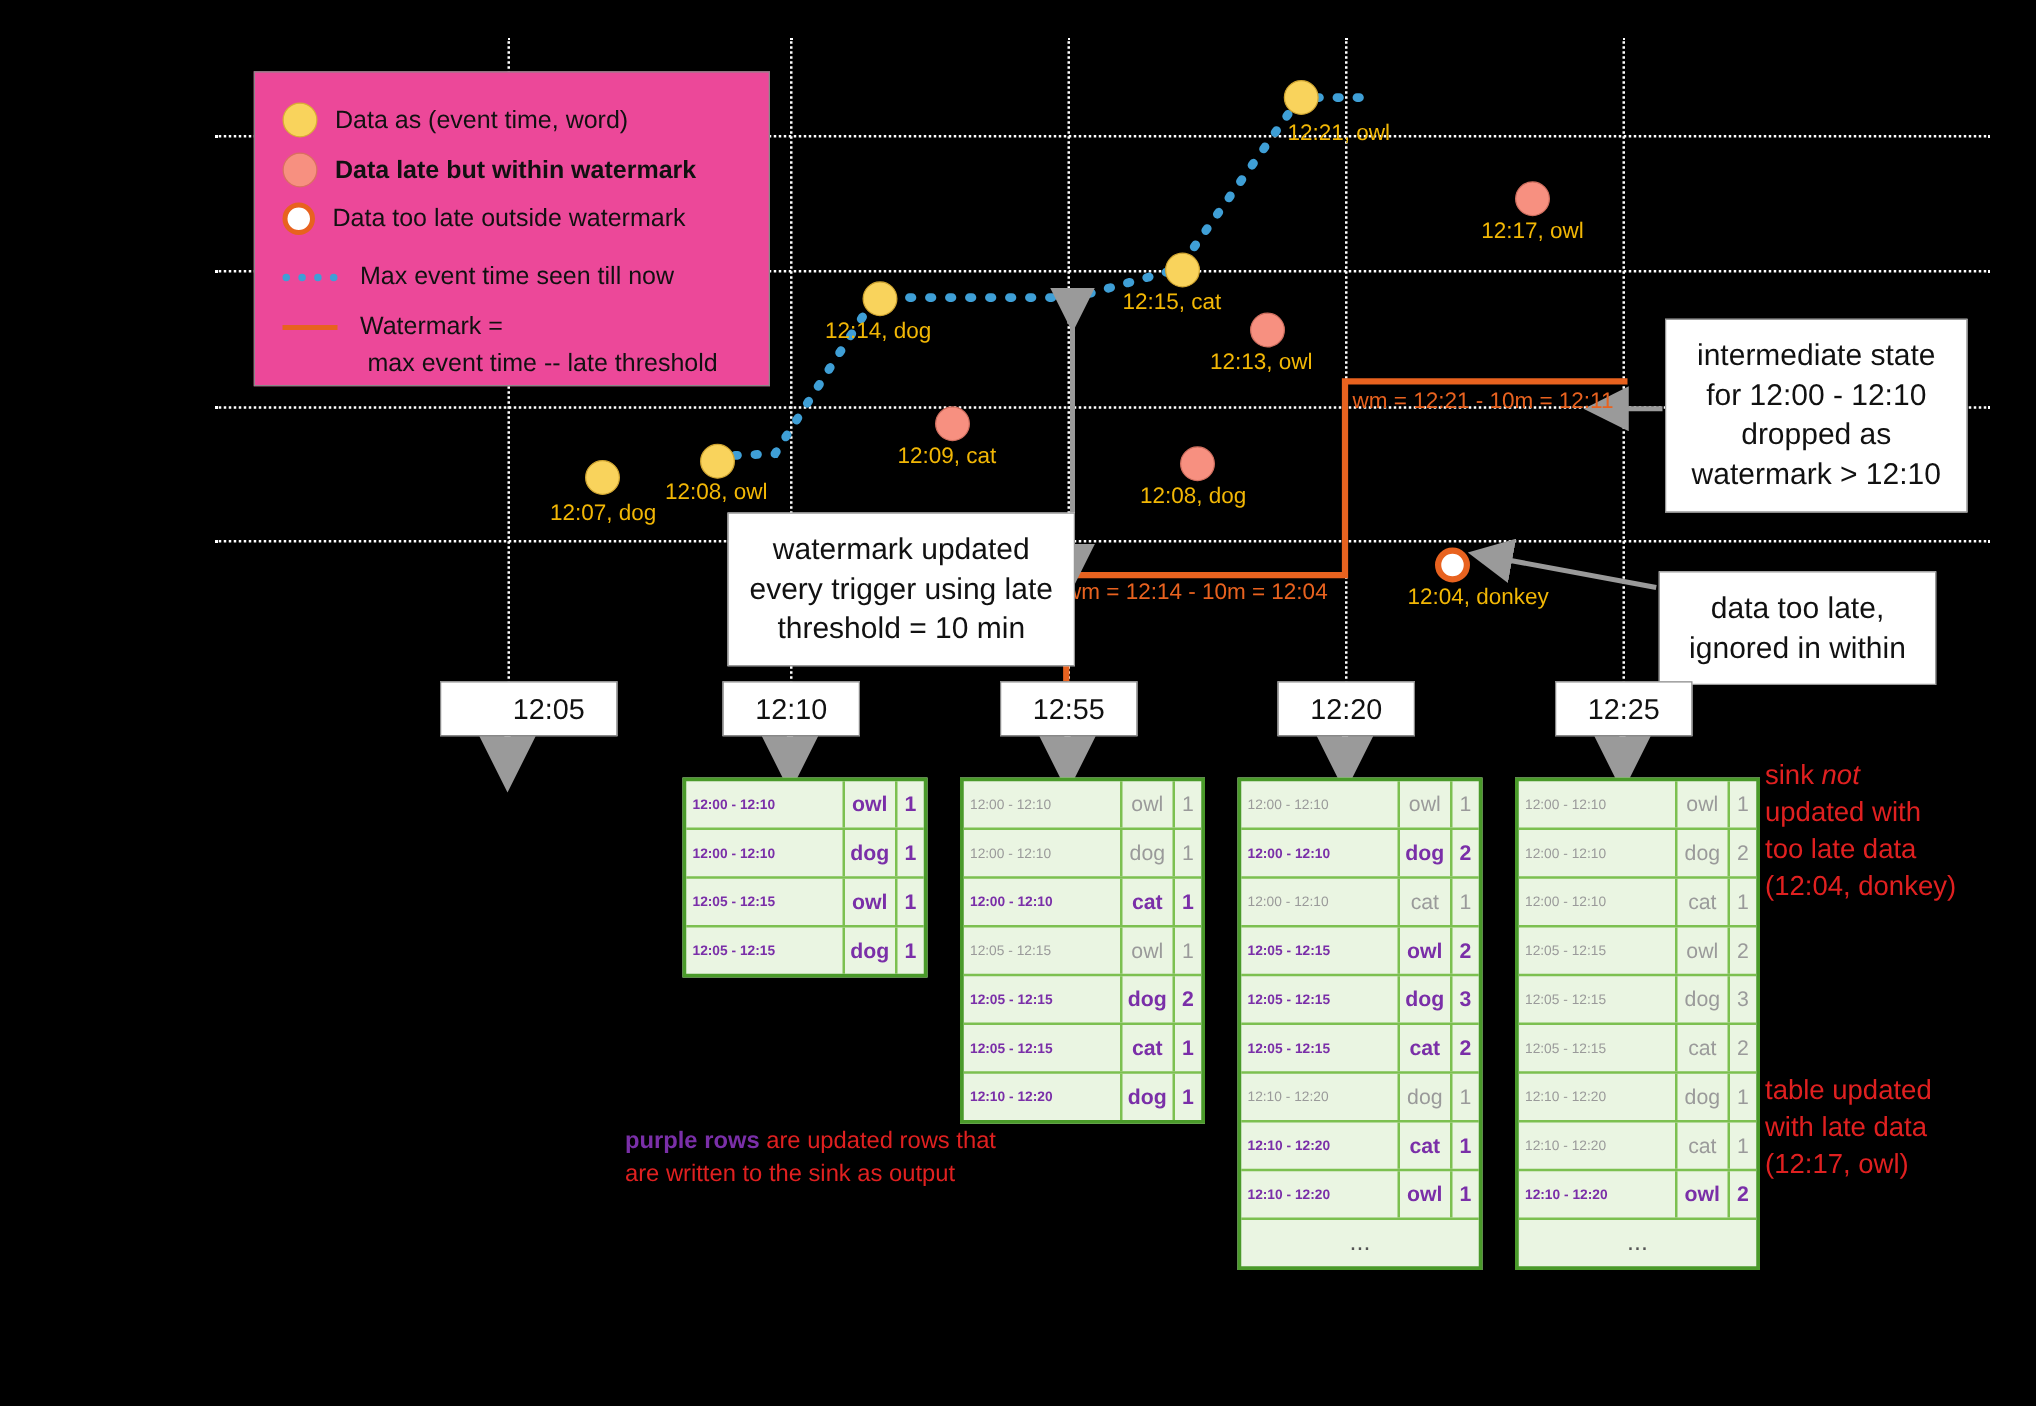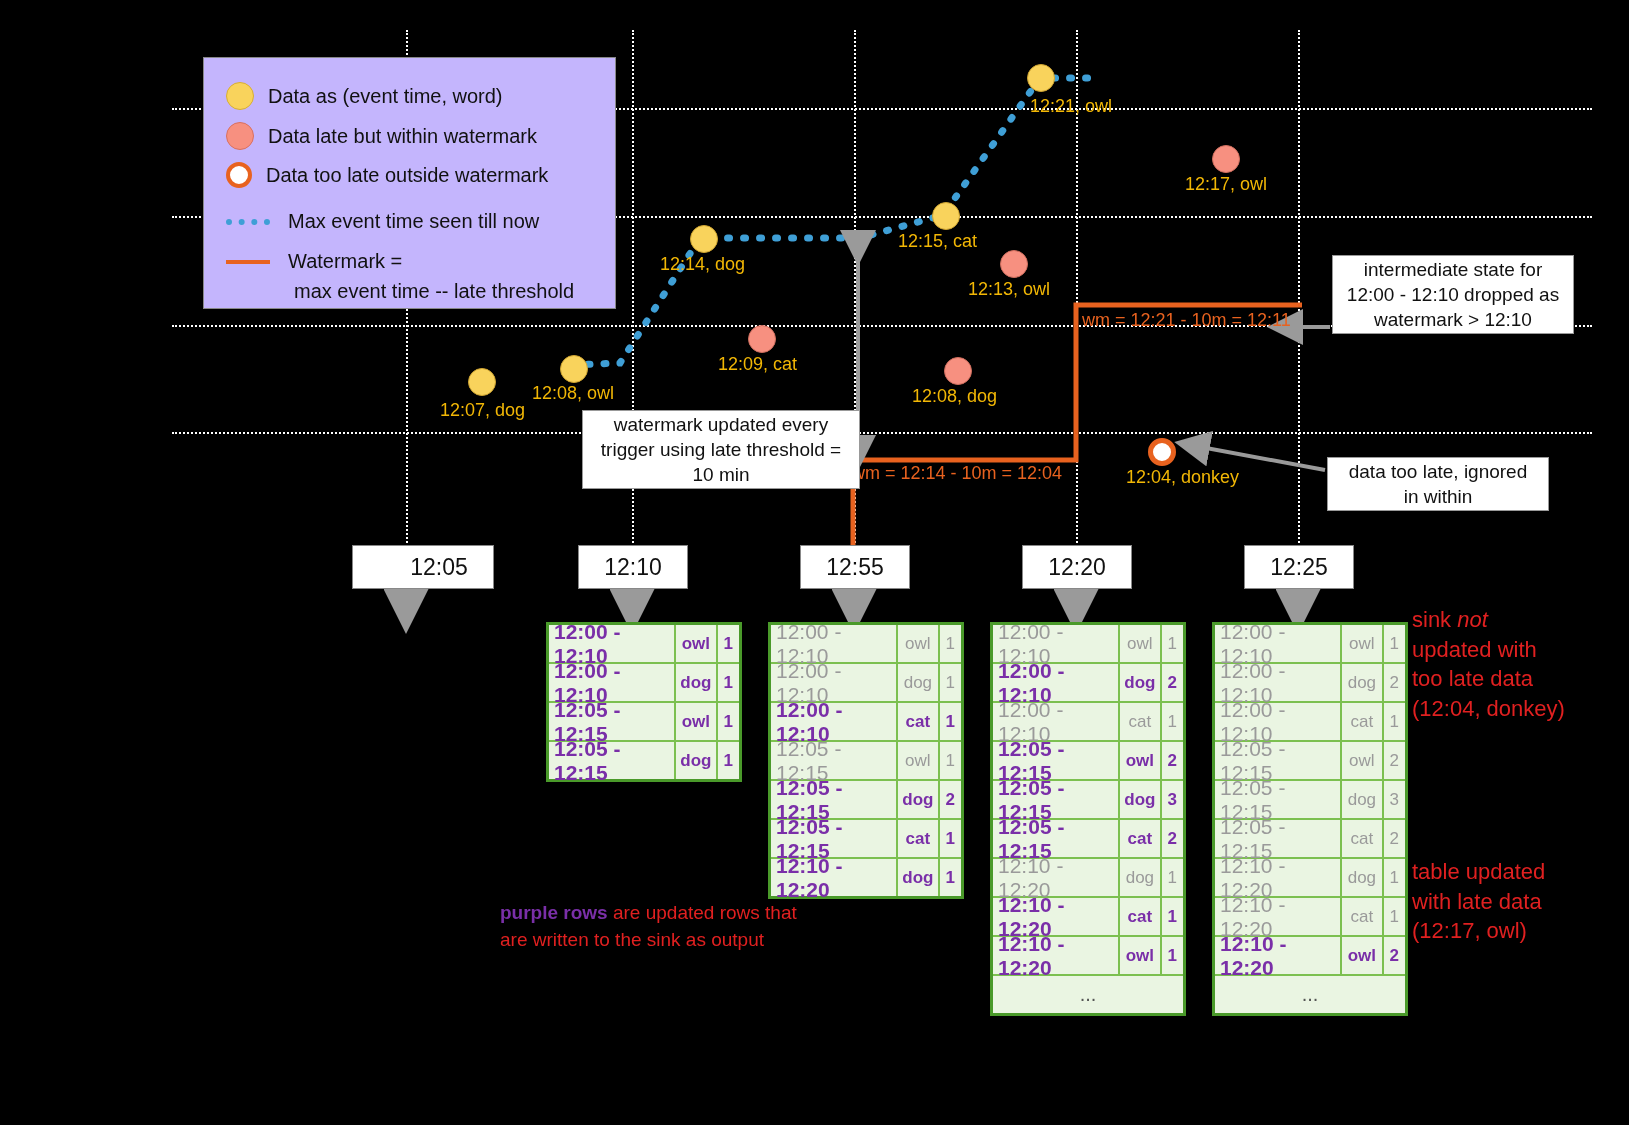--- a/index.html
+++ b/index.html
@@ -4,53 +4,53 @@
 <style>
   html,body{margin:0;padding:0;background:#000;}
   body{width:1629px;height:1125px;position:relative;font-family:"Liberation Sans",sans-serif;overflow:hidden;}
   #stage{position:absolute;left:0;top:0;width:1629px;height:1125px;}
 
   .grid-line{position:absolute;}
   .grid-h{height:0;border-top:2px dotted #ffffff;}
   .grid-v{width:0;border-left:2px dotted #ffffff;}
 
   
-  #legend{position:absolute;left:203px;top:57px;width:411px;height:250px;background:#c4b5fd;border:1px solid #888;}
+  #legend{position:absolute;left:203px;top:57px;width:411px;height:250px;background:#ec4899;border:1px solid #888;}
   .legend-row{position:absolute;display:flex;align-items:center;}
   .legend-label{font-size:20px;color:#111;margin-left:14px;}
   .dot{width:26px;height:26px;border-radius:50%;}
   .dot-yellow{background:#f9d35c;border:1px solid #d8ae33;}
   .dot-salmon{background:#f79080;border:1px solid #d9705f;}
   .dot-hollow{background:#fff;border:4px solid #e8621f;box-sizing:border-box;}
   .dash-sample{width:44px;height:0;border-top:6px dotted #3f9fd6;}
   .line-sample{width:44px;height:0;border-top:4px solid #e8621f;}
 
   
   .pt{position:absolute;width:28px;height:28px;border-radius:50%;box-sizing:border-box;}
   .pt.yellow{background:#f9d35c;border:1px solid #cfa430;}
   .pt.salmon{background:#f79080;border:1px solid #cf6e5e;}
   .pt.hollow{background:#fff;border:5px solid #e8621f;}
   .pt-label{position:absolute;font-size:18px;color:#f2b705;white-space:nowrap;}
 
   
   svg.overlay{position:absolute;left:0;top:0;width:1629px;height:1125px;pointer-events:none;}
 
   
-  .callout{position:absolute;background:#fff;border:1px solid #999;color:#111;font-size:19px;line-height:1.32;padding:1px 12px;text-align:center;}
+  .callout{position:absolute;background:#fff;border:1px solid #999;color:#111;font-size:24px;line-height:1.32;padding:13px 12px;text-align:center;}
 
   .wm-label{position:absolute;font-size:18px;color:#e8621f;white-space:nowrap;}
 
   
   .timebox{position:absolute;background:#fff;border:1px solid #888;width:108px;height:42px;display:flex;align-items:center;justify-content:center;font-size:23px;color:#111;}
 
   
   .tbl{position:absolute;border:3px solid #4a9a2a;background:#eaf5e2;padding:0;}
   .trow{display:flex;align-items:stretch;border-bottom:2px solid #7cc050;height:37px;}
   .trow:last-child{border-bottom:none;}
-  .c-range{width:124px;font-size:21px;display:flex;align-items:center;padding-left:5px;border-right:2px solid #7cc050;}
+  .c-range{width:124px;font-size:11px;display:flex;align-items:center;padding-left:5px;border-right:2px solid #7cc050;}
   .c-word{width:41px;font-size:17px;display:flex;align-items:center;justify-content:center;border-right:2px solid #7cc050;}
   .c-cnt{width:22px;font-size:17px;display:flex;align-items:center;justify-content:center;}
   .grey .c-range,.grey .c-word,.grey .c-cnt{color:#9a9a9a;}
   .purple .c-range,.purple .c-word,.purple .c-cnt{color:#7a2fa8;font-weight:bold;}
   .dots-row{display:flex;align-items:center;justify-content:center;height:37px;font-size:20px;color:#555;}
 
   
   .note-red{position:absolute;color:#e02020;font-size:22px;line-height:1.35;}
   .note-red i{font-style:italic;}
   .note-bottom{position:absolute;font-size:19px;line-height:1.4;color:#e02020;text-align:left;width:620px;}
@@ -96,21 +96,21 @@
     <line x1="854" y1="585" x2="854" y2="614" stroke="#bdbdbd" stroke-width="5" marker-end="url(#arrowGrey)"></line>
     <line x1="1076" y1="585" x2="1076" y2="614" stroke="#bdbdbd" stroke-width="5" marker-end="url(#arrowGrey)"></line>
     <line x1="1298" y1="585" x2="1298" y2="614" stroke="#bdbdbd" stroke-width="5" marker-end="url(#arrowGrey)"></line>
   </svg>
 
   <div id="legend">
     <div class="legend-row" style="left:22px;top:24px;">
       <span class="dot dot-yellow"></span>
       <span class="legend-label">Data as (event time, word)</span>
     </div>
-    <div class="legend-row" style="left:22px;top:64px;">
+    <div class="legend-row" style="left:22px;top:64px;font-weight:bold;">
       <span class="dot dot-salmon"></span>
       <span class="legend-label">Data late but within watermark</span>
     </div>
     <div class="legend-row" style="left:22px;top:104px;">
       <span class="dot dot-hollow"></span>
       <span class="legend-label">Data too late outside watermark</span>
     </div>
     <div class="legend-row" style="left:22px;top:152px;">
       <span class="dash-sample"></span>
       <span class="legend-label" style="margin-left:18px;">Max event time seen till now</span>

